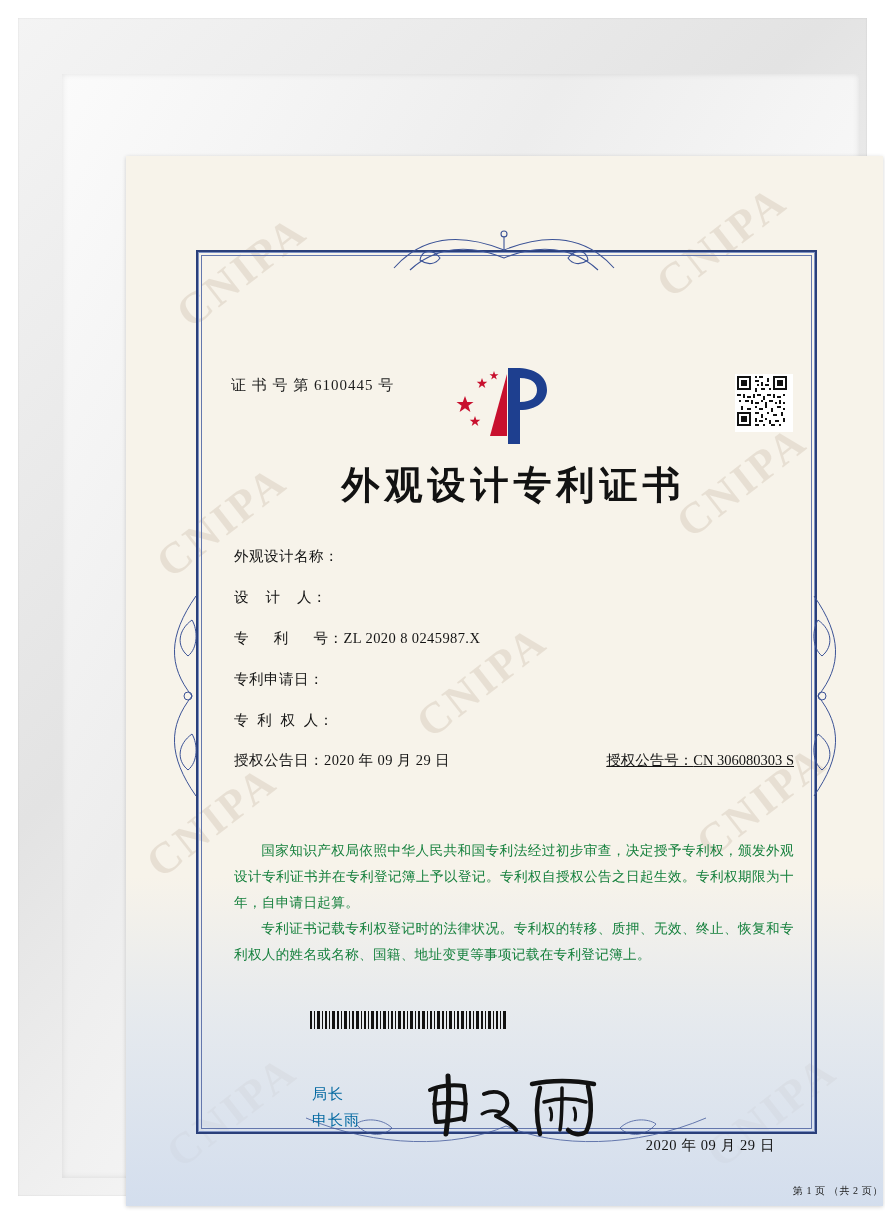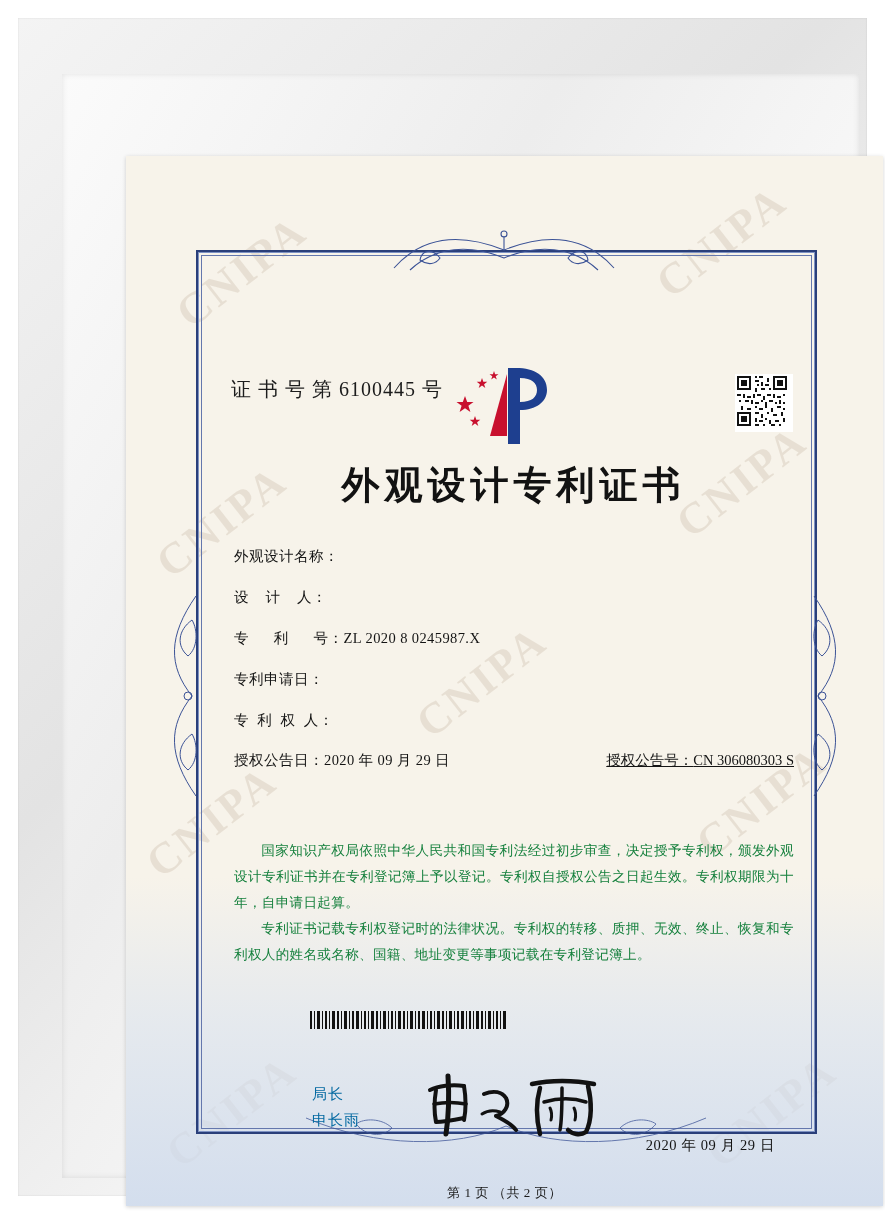--- a/index.html
+++ b/index.html
@@ -82,21 +82,21 @@
     border: 1px solid #6477ad;
   }
 
   
   .flourish { position: absolute; pointer-events: none; }
 
   
   .cert-no {
     position: absolute;
     left: 105px; top: 220px;
-    font-size: 20px;
+    font-size: 15px;
     color: #1c1c1c;
     letter-spacing: 1px;
   }
   .qr {
     position: absolute;
     right: 90px; top: 218px;
     width: 54px; height: 54px;
     background: #ffffff;
     padding: 2px;
   }
@@ -187,22 +187,22 @@
     font-size: 14.5px;
     color: #141414;
     letter-spacing: .6px;
   }
 
   
   .page-num {
     position: absolute;
     left: 0; right: 0;
     top: 1028px;
-    text-align: center;
-    font-size: 13px;
+    text-align: right;
+    font-size: 10px;
     color: #1b1b1b;
     letter-spacing: .6px;
   }
 </style>
 </head>
 <body>
 
 <div class="page">
   <div class="frame-outer">
     <div class="frame-mid">

